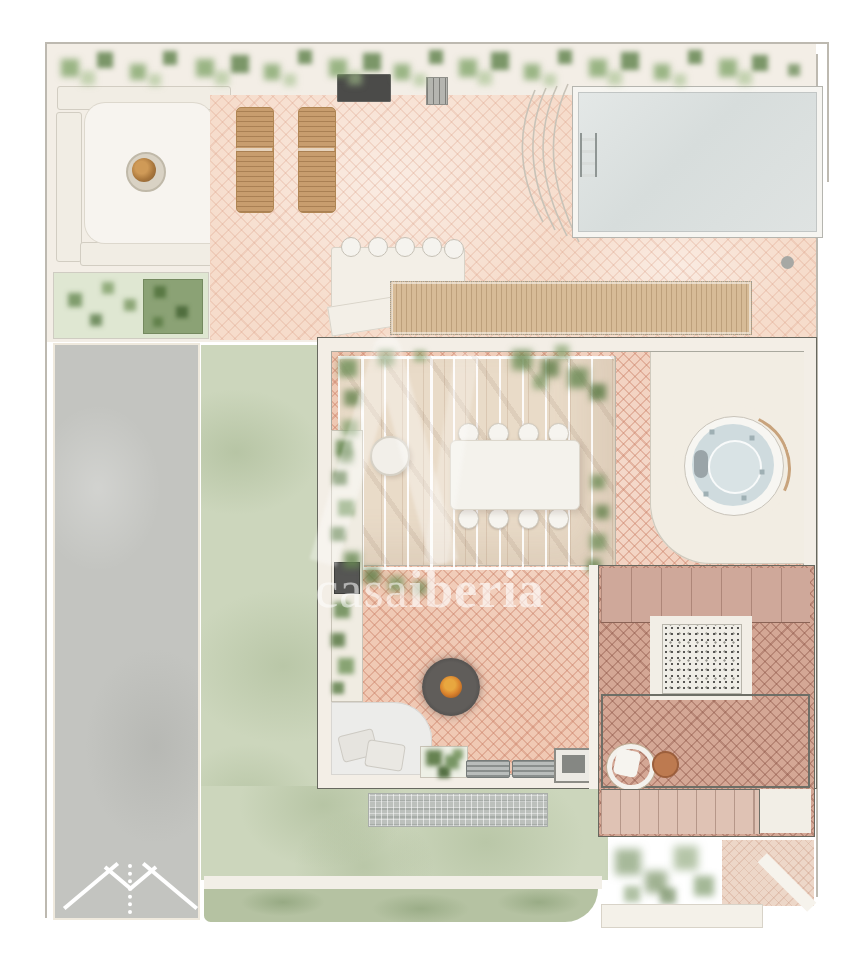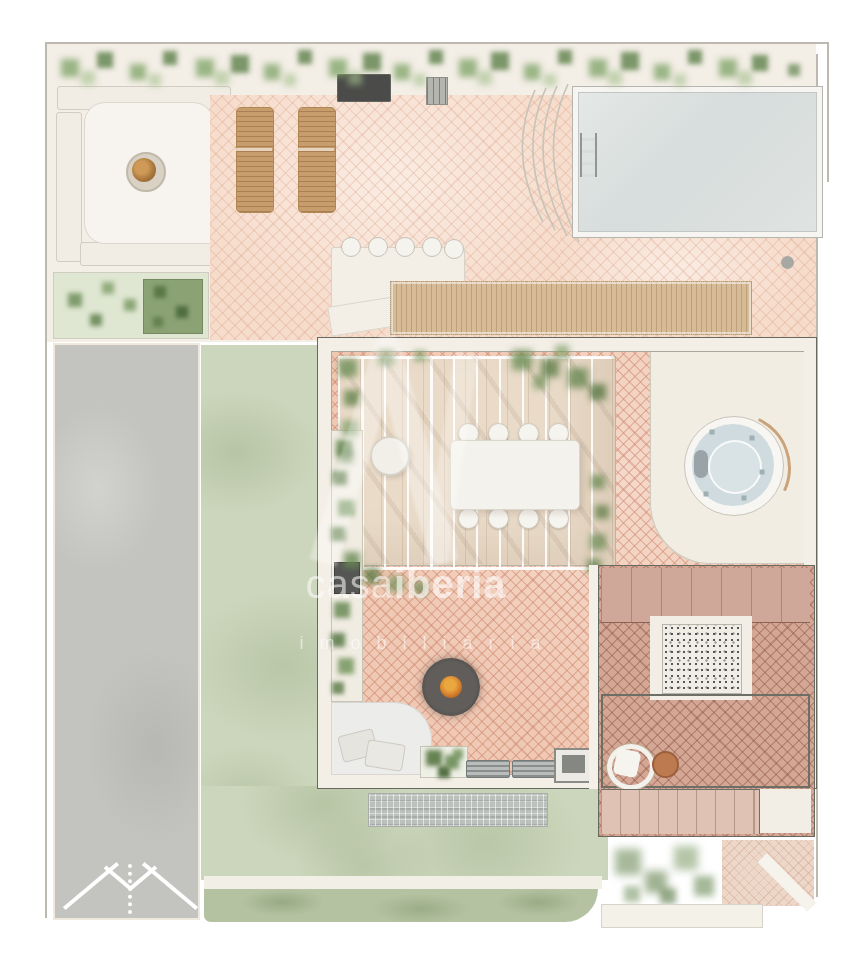--- a/index.html
+++ b/index.html
@@ -67,22 +67,22 @@
 
   .wall-line{border:1.5px solid #67685f;}
   .thin-line{background:#bdb9b0;}
   .bench-pad{background:#f1ede4;border:1px solid #d2cdc2;border-radius:3px;position:absolute;}
   .chair{position:absolute;width:19px;height:19px;border-radius:50%;background:#f6f4ef;border:1.5px solid #cfcabf;box-shadow:0 1px 2px rgba(90,70,60,.25);}
   .stool{position:absolute;width:18px;height:18px;border-radius:50%;background:#f5f3ee;border:1.5px solid #c6c1b6;}
   .gbench{position:absolute;background:#b9bdbb;border:1.5px solid #757b79;border-radius:2px;
     background-image:repeating-linear-gradient(0deg, rgba(80,86,84,.45) 0 1.5px, transparent 1.5px 5px);}
 
   
-  .wm-brand{position:absolute;left:236px;top:564px;width:340px;text-align:center;z-index:60;
-    font-size:40px;line-height:1;color:#fff;letter-spacing:1px;}
+  .wm-brand{position:absolute;left:260px;top:564px;width:340px;text-align:center;z-index:60;
+    font-size:52px;line-height:1;color:#fff;letter-spacing:1px;font-family:Liberation Serif, serif;}
   .wm-brand .w1{font-weight:400;opacity:.55;}
   .wm-brand .w2{font-weight:700;opacity:.62;}
   .wm-tag{position:absolute;left:250px;top:633px;width:340px;text-align:center;z-index:60;
     font-size:18px;color:rgba(255,255,255,.55);letter-spacing:16px;text-indent:16px;font-weight:400;}
   .wm-logo{position:absolute;left:295px;top:328px;z-index:55;opacity:.85;filter:blur(1.5px);}
 </style>
 </head>
 <body>
 
 <div class="plan">
@@ -278,15 +278,14 @@
     355px 78px 6px 7px rgba(163,191,140,.6), 420px 80px 6px 6px rgba(163,191,140,.6),
     485px 78px 6px 7px rgba(163,191,140,.6), 550px 80px 6px 6px rgba(163,191,140,.6),
     615px 78px 6px 7px rgba(163,191,140,.6), 680px 80px 6px 6px rgba(163,191,140,.6),
     745px 78px 6px 7px rgba(163,191,140,.6);"></div>
 
   <svg class="wm-logo" width="200" height="245" viewBox="0 0 200 245">
     <path d="M28,235 L92,22 L150,235" fill="none" stroke="rgba(255,255,255,.38)" stroke-width="28" stroke-linejoin="round"></path>
     <path d="M172,25 L140,235" fill="none" stroke="rgba(255,255,255,.30)" stroke-width="24"></path>
   </svg>
   <div class="wm-brand"><span class="w1">casa</span><span class="w2">iberia</span></div>
-  <div class="wm-tag">imobiliária</div>
 
 </div>
 
 </body></html>

